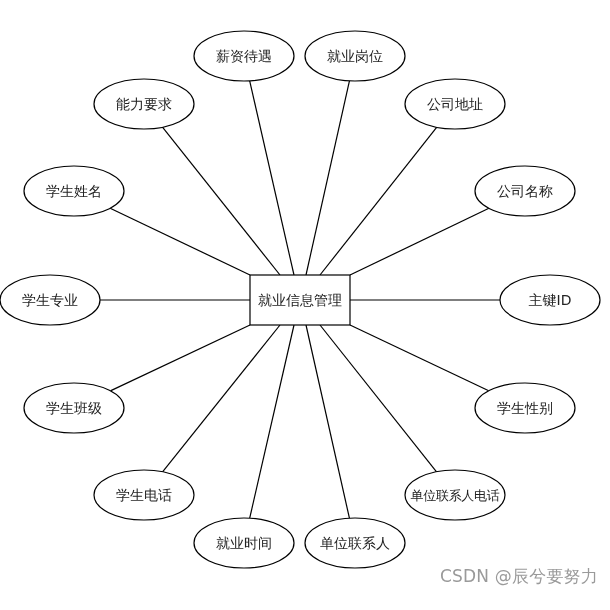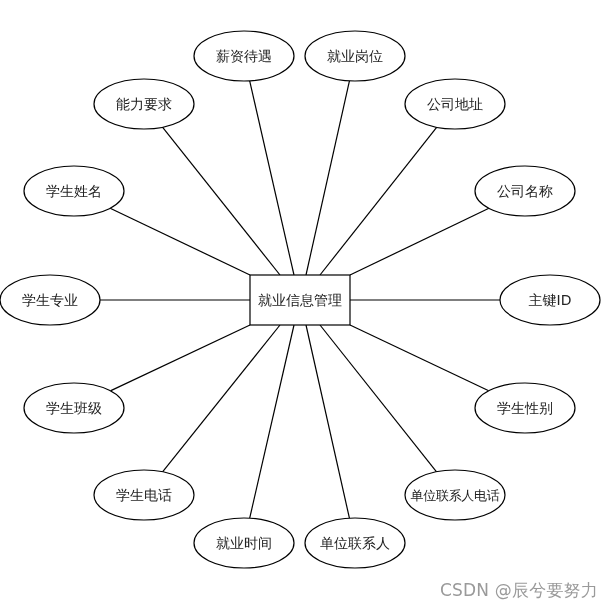--- a/index.html
+++ b/index.html
@@ -42,21 +42,21 @@
       dominant-baseline: central;
       font-family: "DejaVu Sans", "Liberation Sans", sans-serif;
     }
     .label.tight {
       font-size: 13px;
       letter-spacing: -0.3px;
     }
     .watermark {
       position: absolute;
       right: 12px;
-      bottom: 8px;
+      bottom: 22px;
       font-size: 17px;
       color: #9a9a9a;
       font-family: "DejaVu Sans", "Liberation Sans", sans-serif;
       letter-spacing: 0.2px;
     }
   </style>
 </head>
 <body>
 
 <svg id="diagram" width="610" height="610" viewBox="0 0 610 610" xmlns="http://www.w3.org/2000/svg">

